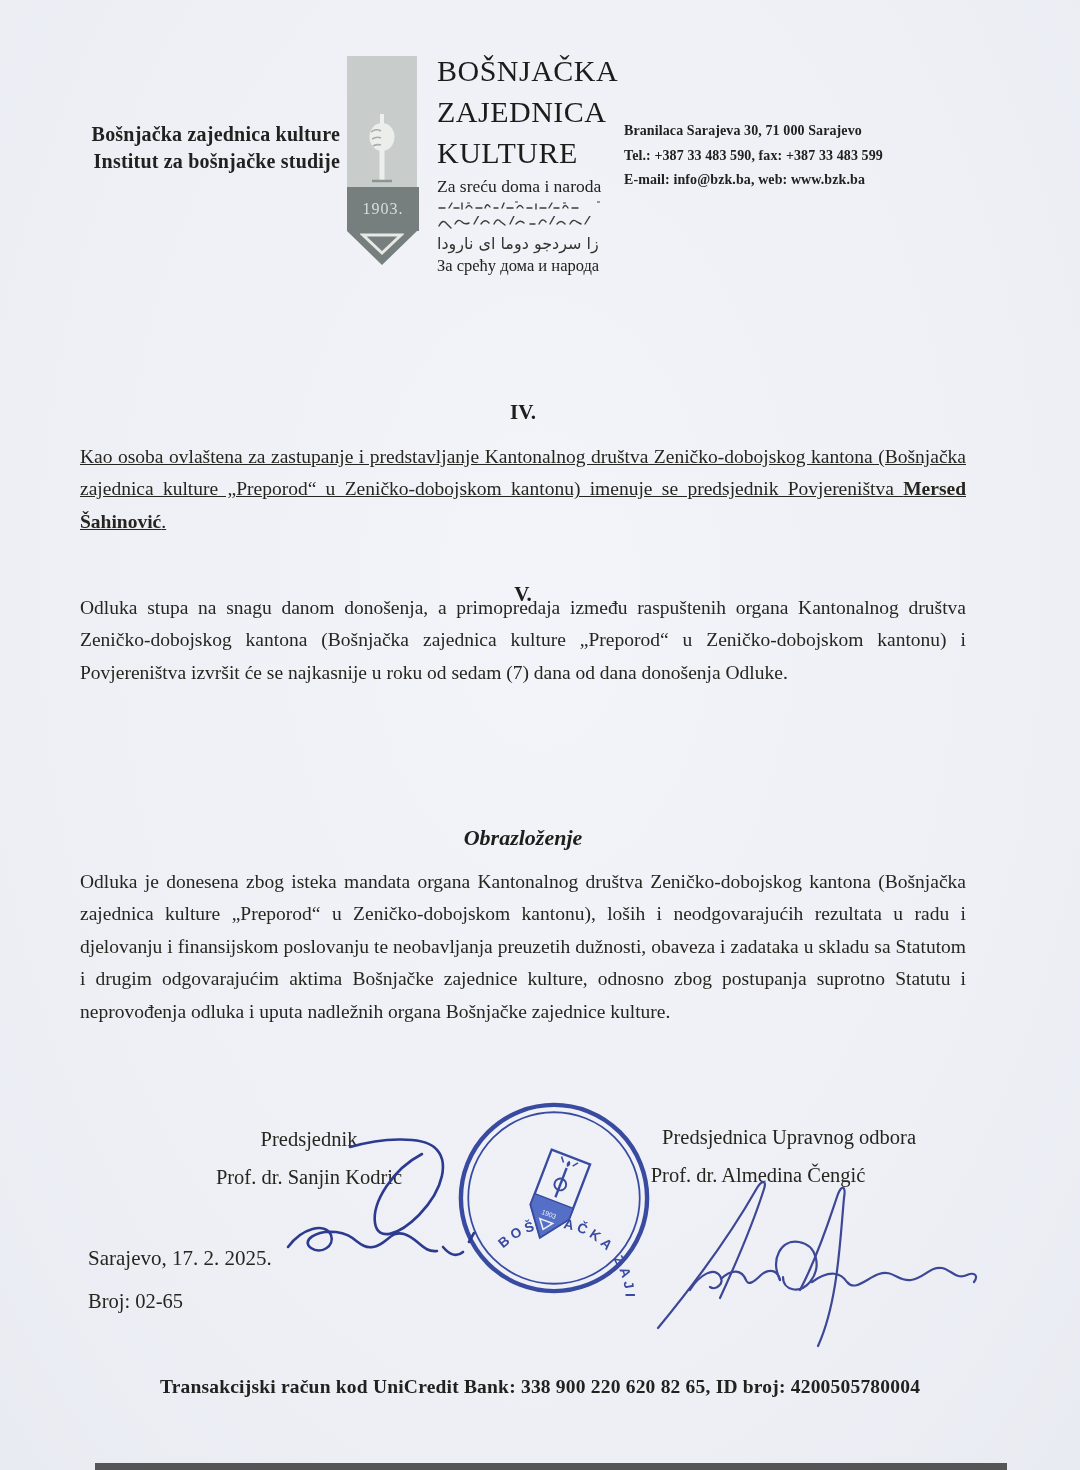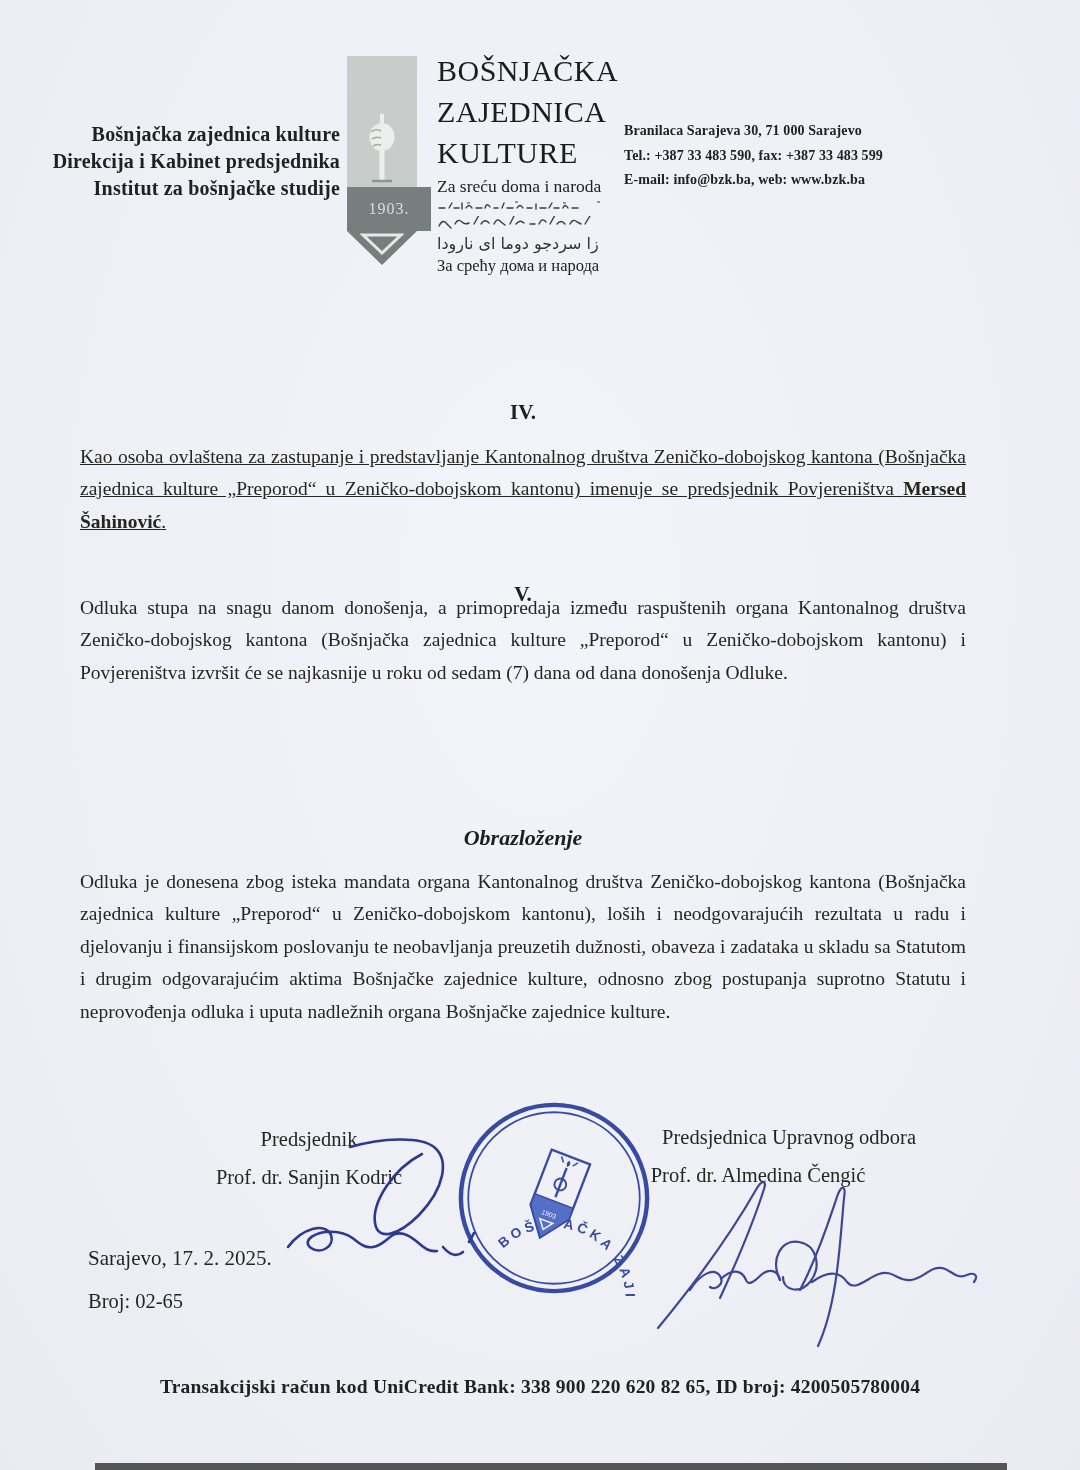--- a/index.html
+++ b/index.html
@@ -17,21 +17,21 @@
   .abs{position:absolute;}
 
   
   .lh-left{
     left:28px;top:121px;width:312px;
     text-align:right;font-weight:bold;
     font-size:20px;line-height:27px;letter-spacing:.2px;color:#212220;
   }
   .ribbon{left:347px;top:56px;width:70px;}
   .ribbon-light{position:relative;width:70px;height:131px;background:#c8cdcb;}
-  .ribbon-dark{position:relative;width:84px;height:44px;background:#767f7d;text-align:center;}
+  .ribbon-dark{position:relative;width:72px;height:44px;background:#767f7d;text-align:center;}
   .ribbon-year{
     font-size:16px;color:#dadedb;letter-spacing:1px;
     padding-top:13px;display:block;font-family:"Liberation Serif",serif;
   }
   .ribbon-point{
     width:0;height:0;
     border-left:35px solid transparent;border-right:35px solid transparent;
     border-top:34px solid #767f7d;
   }
   .ribbon-triangle{left:13px;top:176px;}
@@ -77,21 +77,20 @@
   }
   .bottom-bar{position:absolute;left:95px;bottom:0;width:912px;height:7px;background:#555;}
 </style>
 </head>
 <body>
 
 <div class="page">
 
   <div class="abs lh-left">
     <div>Bošnjačka zajednica kulture</div>
-    <div>Direkcija i Kabinet predsjednika</div>
     <div>Institut za bošnjačke studije</div>
   </div>
 
   <div class="abs ribbon">
     <div class="ribbon-light">
       <svg class="abs" style="left:13px;top:56px;" width="44" height="74" viewBox="0 0 44 74">
         <line x1="22" y1="2" x2="22" y2="12" stroke="#eef0ee" stroke-width="4"></line>
         <ellipse cx="22" cy="25" rx="12.5" ry="14" fill="#eceeec"></ellipse>
         <path d="M11 20 q5 -4 10 -1 M12 27 q5 -3 9 -1 M13 34 q4 -2 8 -1" stroke="#a7adaa" stroke-width="1.6" fill="none"></path>
         <rect x="19.5" y="38" width="5" height="30" fill="#eceeec"></rect>

